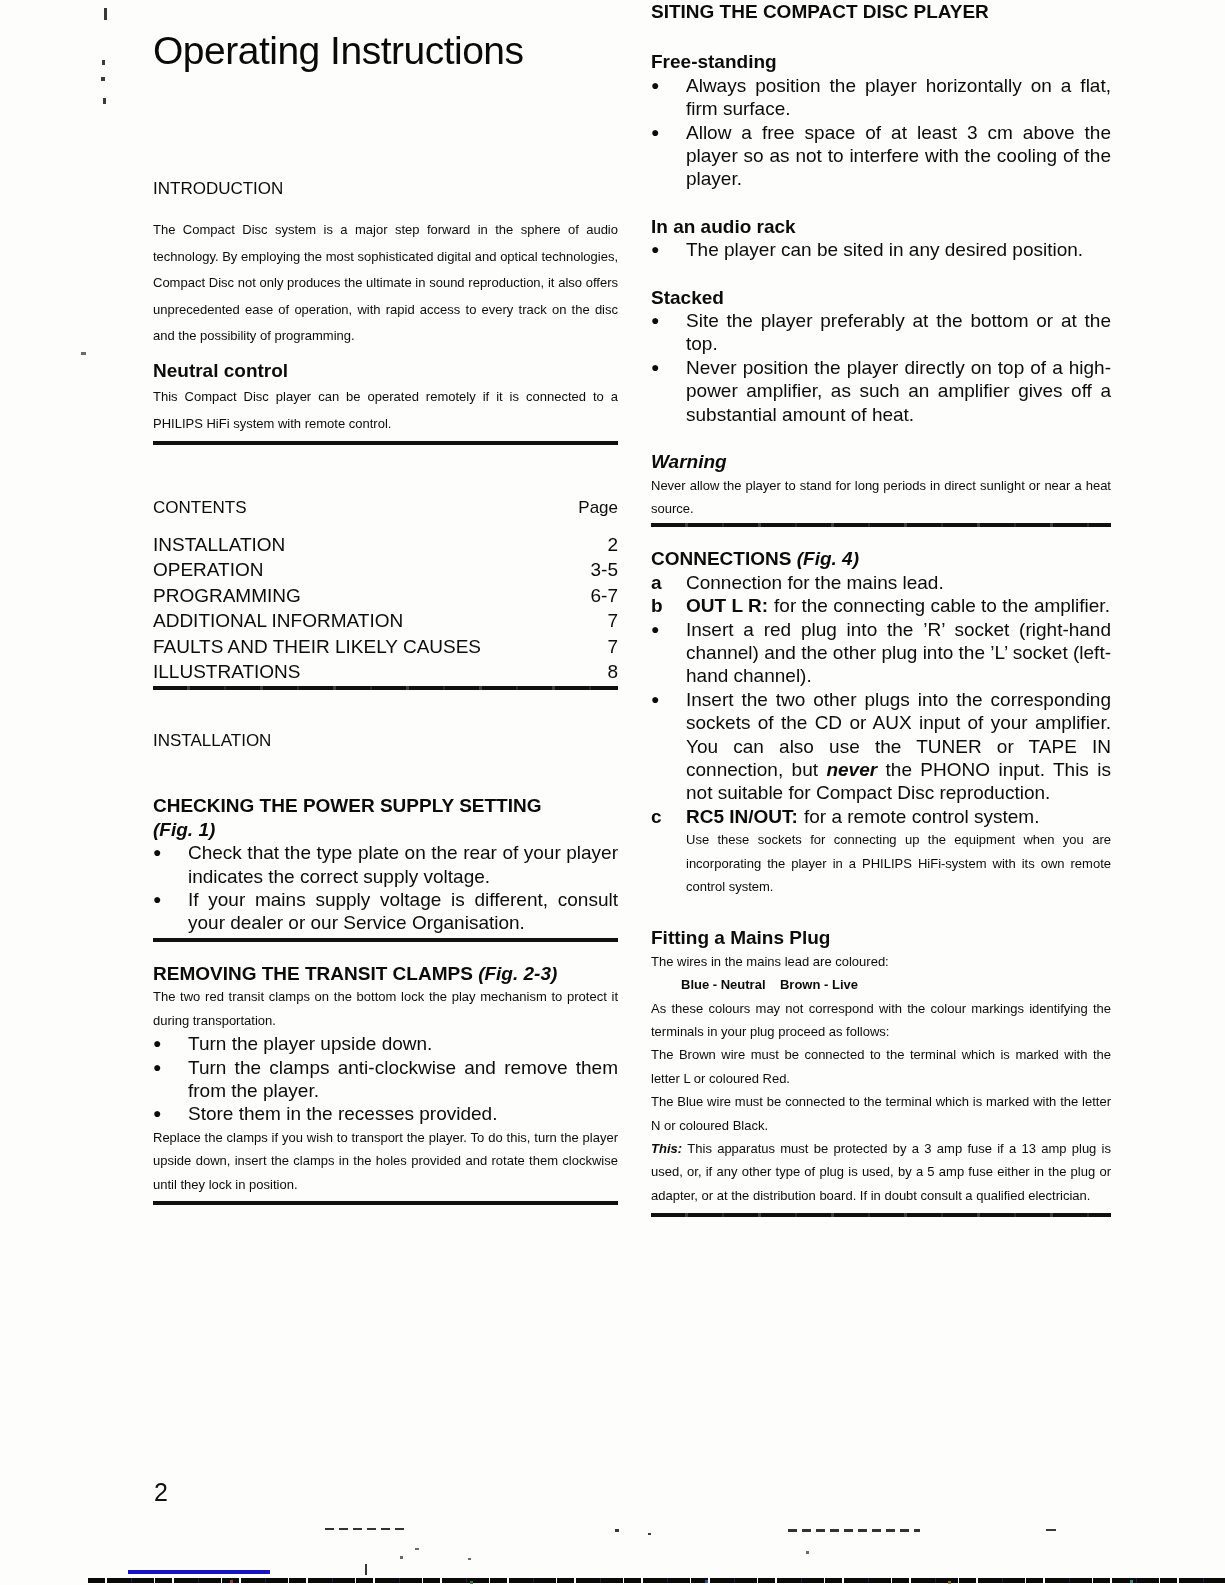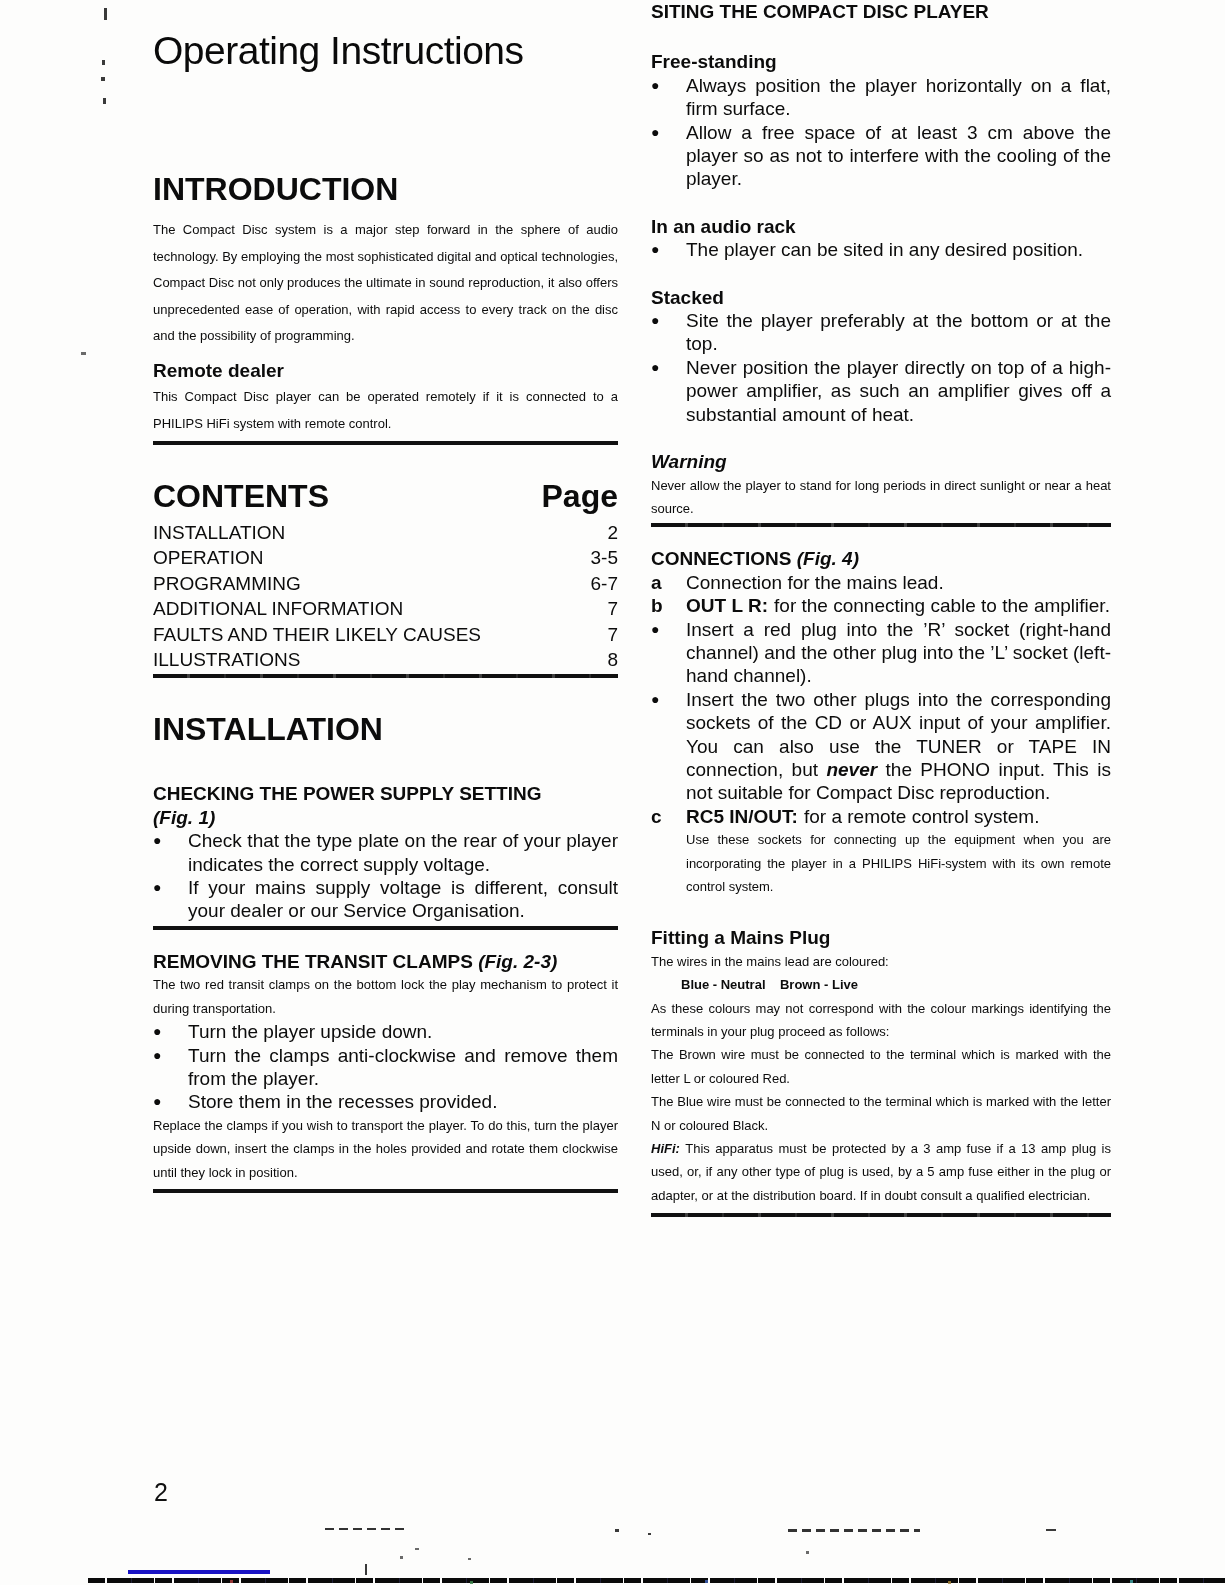--- a/index.html
+++ b/index.html
@@ -8,21 +8,21 @@
     background:#fdfdfc; color:#0c0c0c; overflow:hidden;
     font-family:"Liberation Sans","DejaVu Sans",sans-serif;
   }
   .col { position:absolute; top:0; }
   .col-left  { left:153px; width:465px; }
   .col-right { left:651px; width:460px; }
 
   .title { font-size:39px; font-weight:400; letter-spacing:-0.5px;
            line-height:46px; margin:28px 0 0 0; color:#0a0a0a; }
 
-  .h-main { font-size:32px; font-weight:bold; line-height:30px; margin:0; letter-spacing:0; }
+  .h-main { font-size:17px; font-weight:normal; line-height:30px; margin:0; letter-spacing:0; }
   .h-sub  { font-size:19px; font-weight:bold; line-height:23.4px; margin:0; }
   .h-sub.wide { line-height:26.5px; }
   .fig { font-style:italic; padding-left:.28em; }
   .fig-line { font-size:19px; font-weight:bold; font-style:italic; line-height:23.4px; }
   .italic-h { font-style:italic; }
 
   .p { font-size:13px; line-height:23.4px; margin:0; text-align:justify; }
   .p.wide { line-height:26.5px; }
 
   .li { display:flex; font-size:19px; line-height:23.4px; }
@@ -55,25 +55,25 @@
 <body>
 
 <div class="page">
 
   <div class="col col-left">
     <h1 class="title">Operating Instructions</h1>
 
     <h2 class="h-main" style="margin-top:100px;">INTRODUCTION</h2>
     <p class="p wide" style="margin-top:13px;">The Compact Disc system is a major step forward in the sphere of audio technology. By employing the most sophisticated digital and optical technologies, Compact Disc not only produces the ultimate in sound reproduction, it also offers unprecedented ease of operation, with rapid access to every track on the disc and the possibility of programming.</p>
 
-    <h3 class="h-sub wide" style="margin-top:8px;">Remote dealer</h3>
+    <h3 class="h-sub wide" style="margin-top:8px;">Neutral control</h3>
     <p class="p wide">This Compact Disc player can be operated remotely if it is connected to a PHILIPS HiFi system with remote control.</p>
     <div class="rule" style="margin-top:4px;"></div>
 
-    <div class="contents-head" style="margin-top:36px;">
+    <div class="contents-head" style="margin-top:48px;">
       <h2 class="h-main">CONTENTS</h2>
       <h2 class="h-main">Page</h2>
     </div>
     <div style="margin-top:9px;">
       <div class="toc-row">
         <span>INSTALLATION</span>
         <span>2</span>
       </div>
       <div class="toc-row">
         <span>OPERATION</span>
@@ -185,21 +185,21 @@
       <span class="tx"><span class="bx">RC5 IN/OUT:</span><span>for a remote control system.</span></span>
     </div>
     <p class="p hang">Use these sockets for connecting up the equipment when you are incorporating the player in a PHILIPS HiFi-system with its own remote control system.</p>
 
     <h3 class="h-sub" style="margin-top:28px;">Fitting a Mains Plug</h3>
     <p class="p">The wires in the mains lead are coloured:</p>
     <p class="p pre-line">Blue - Neutral    Brown - Live</p>
     <p class="p">As these colours may not correspond with the colour markings identifying the terminals in your plug proceed as follows:</p>
     <p class="p">The Brown wire must be connected to the terminal which is marked with the letter L or coloured Red.</p>
     <p class="p">The Blue wire must be connected to the terminal which is marked with the letter N or coloured Black.</p>
-    <p class="p"><span class="note-lb">HiFi: </span><span>This apparatus must be protected by a 3 amp fuse if a 13 amp plug is used, or, if any other type of plug is used, by a 5 amp fuse either in the plug or adapter, or at the distribution board. If in doubt consult a qualified electrician.</span></p>
+    <p class="p"><span class="note-lb">This: </span><span>This apparatus must be protected by a 3 amp fuse if a 13 amp plug is used, or, if any other type of plug is used, by a 5 amp fuse either in the plug or adapter, or at the distribution board. If in doubt consult a qualified electrician.</span></p>
     <div class="rule rough" style="margin-top:6px;"></div>
   </div>
 
   <div class="pageno">2</div>
   <div class="blue-line"></div>
   <div class="bottom-edge"></div>
 
   <div class="speck" style="left:104px;top:8px;width:3px;height:12px;"></div>
   <div class="speck" style="left:102px;top:60px;width:3px;height:5px;"></div>
   <div class="speck" style="left:101px;top:77px;width:4px;height:4px;"></div>

